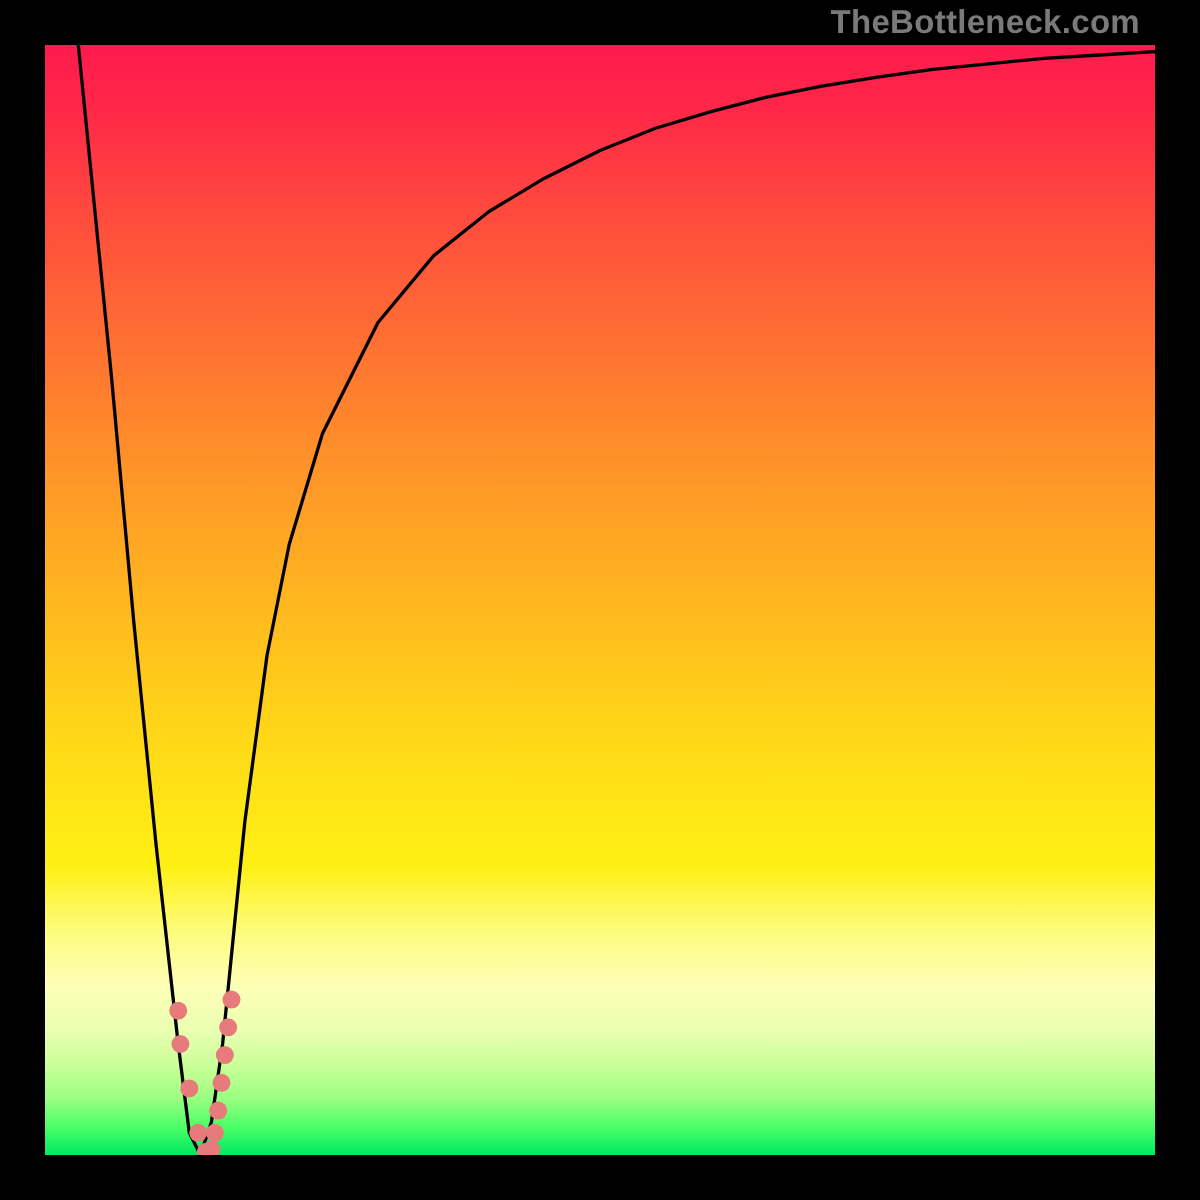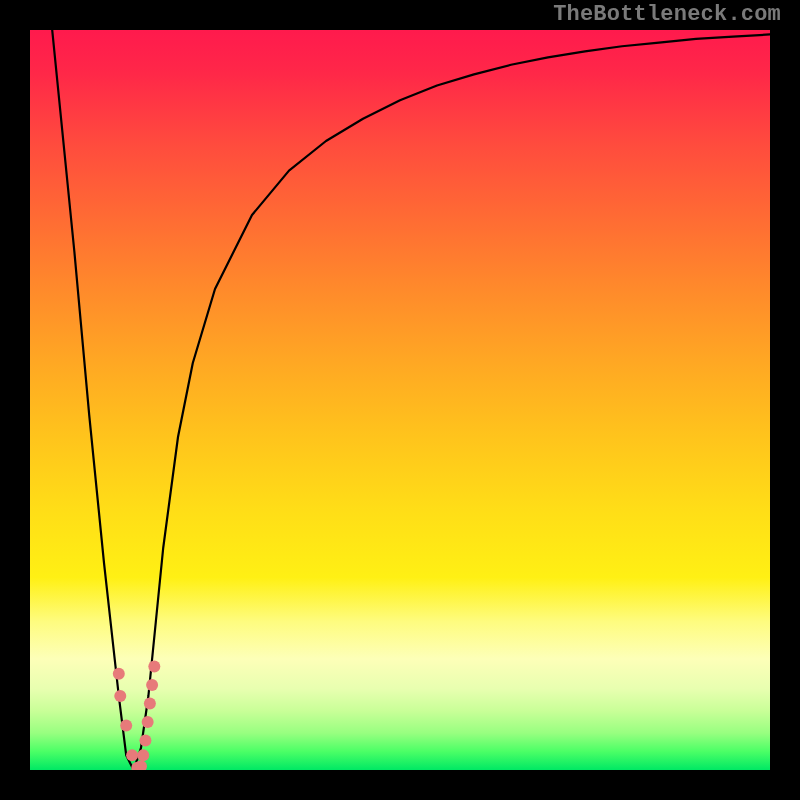--- a/index.html
+++ b/index.html
@@ -54,22 +54,22 @@
   .curve-svg {
     position: absolute;
     top: 0;
     left: 0;
     width: 100%;
     height: 100%;
   }
   .watermark {
     position: absolute;
     top: 2px;
-    right: 19px;
-    font-family: Liberation Mono, monospace;
+    right: 40px;
+    font-family: Liberation Sans, sans-serif;
     font-size: 22px;
     font-weight: 600;
     color: #7a7a7a;
     letter-spacing: 0.2px;
   }
 </style>
 </head>
 <body>
 
 <div class="frame">

